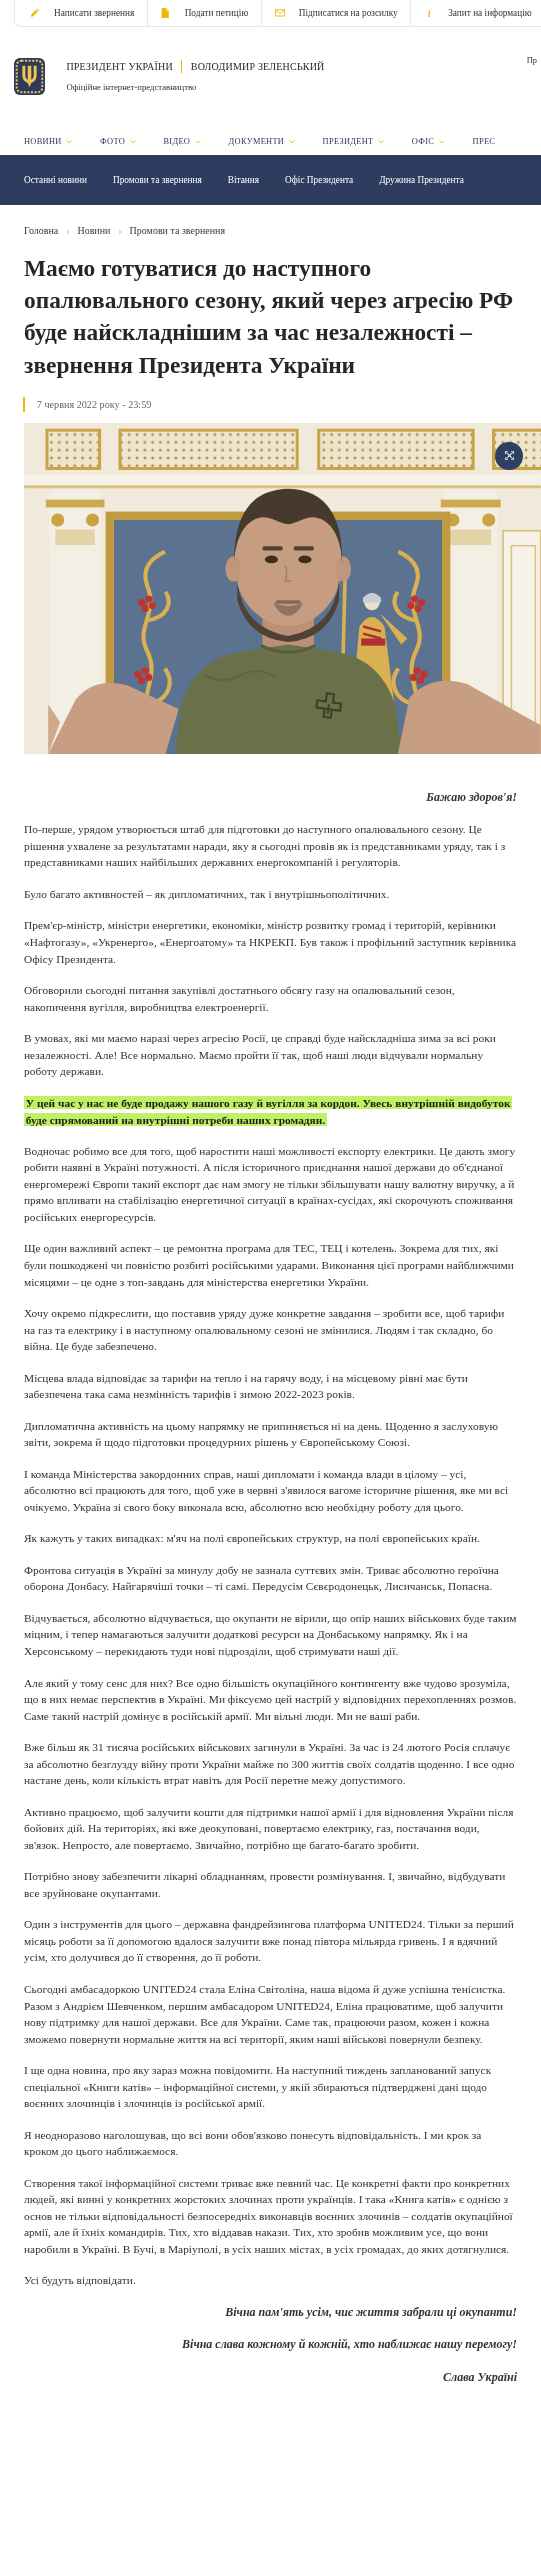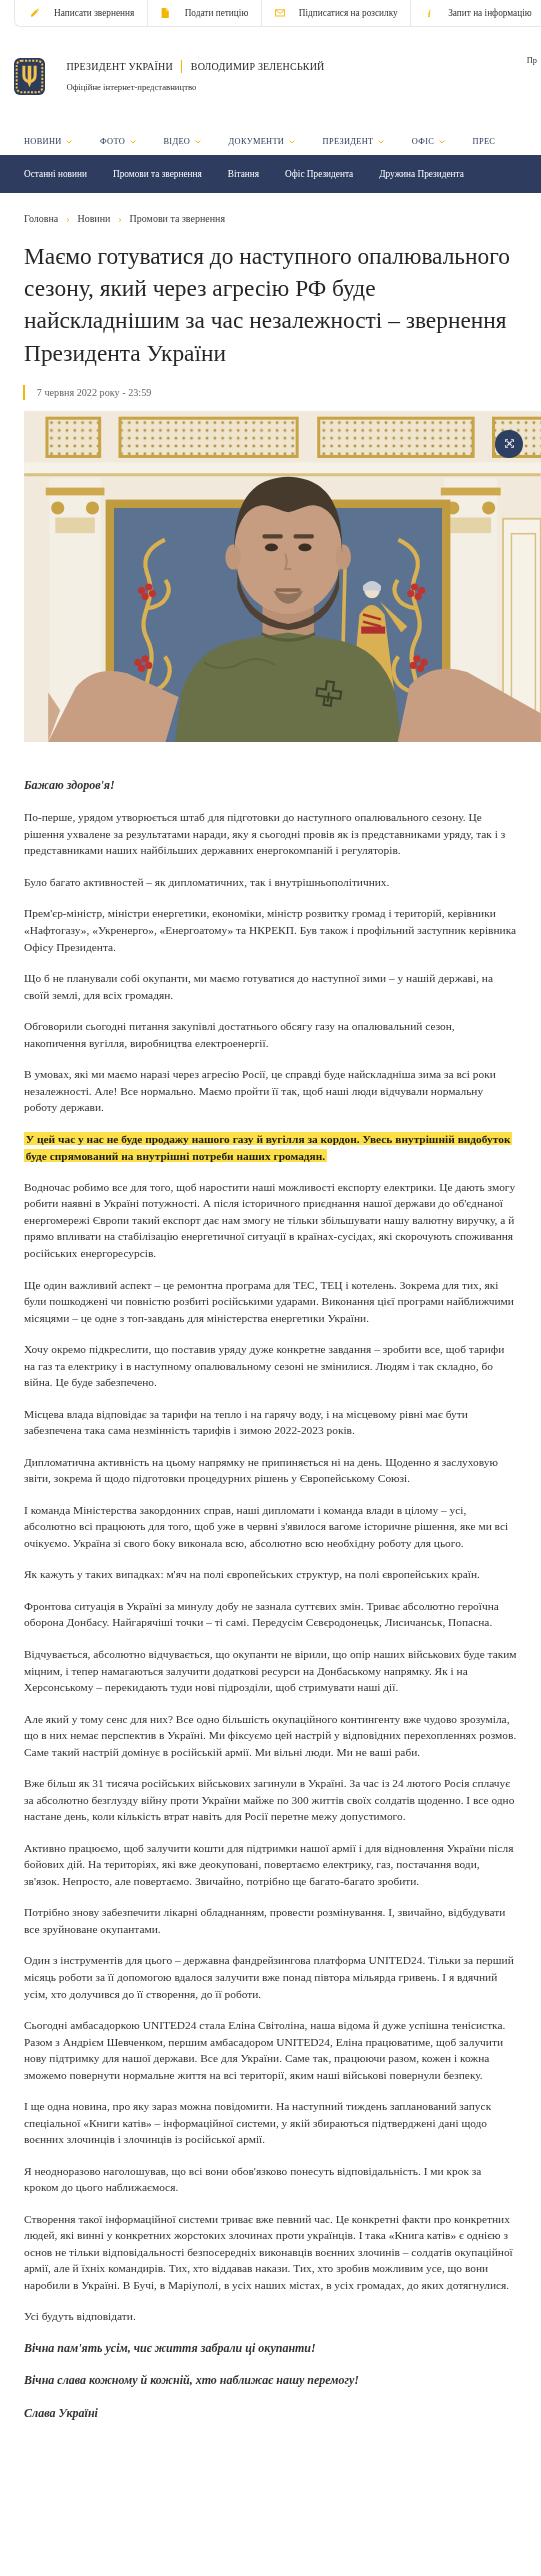--- a/index.html
+++ b/index.html
@@ -21,44 +21,44 @@
   .site-title-row{display:flex;align-items:center;gap:8.4px;font-size:10px;color:#262626;letter-spacing:0.2px;}
   .title-sep{width:1.2px;height:13px;background:#f2b705;flex:none;}
   .subtitle{margin-top:9px;font-size:8.7px;color:#333;}
   .header-right{position:absolute;right:4px;top:29px;font-size:8.4px;color:#333;white-space:nowrap;}
 
   
   .mainnav{display:flex;align-items:center;height:27.6px;padding-left:24px;background:#fff;}
   .mainnav-item{display:flex;align-items:center;gap:4.8px;margin-right:27.6px;font-size:8.4px;letter-spacing:0.3px;color:#2c3a57;cursor:pointer;white-space:nowrap;}
 
   
-  .subnav{display:flex;align-items:center;height:38px;padding-left:24px;background:#2e3d5f;column-gap:26px;}
+  .subnav{display:flex;align-items:center;height:50px;padding-left:24px;background:#2e3d5f;column-gap:26px;}
   .subnav-item{color:#fff;font-size:9.3px;cursor:pointer;white-space:nowrap;}
 
   
   .breadcrumb{padding:20px 0 0 24px;font-size:10px;color:#3a3a3a;}
   .crumb{cursor:pointer;}
   .crumb-sep{color:#f2b705;margin:0 5.4px;}
 
   
-  h1.page-title{margin:15.6px 24px 0 24px;width:491px;font-size:23.4px;line-height:1.38;font-weight:400;color:#262626;}
+  h1.page-title{margin:15.6px 24px 0 24px;width:491px;font-size:23.4px;line-height:1.38;font-weight:700;color:#262626;}
   .date-row{display:flex;align-items:center;margin:15.6px 0 0 23px;}
   .date-bar{width:2.4px;height:15.6px;background:#f2b705;margin-right:11.4px;flex:none;}
   .date-text{font-size:10.2px;color:#666;}
 
   
   .video{position:relative;margin:10.8px 0 0 24px;width:517px;height:331px;background:#efe8dc;overflow:hidden;}
   .video svg.scene{display:block;}
   .expand-btn{position:absolute;top:19px;right:18px;width:27.6px;height:27.6px;border-radius:50%;background:#2d3f63;display:flex;align-items:center;justify-content:center;cursor:pointer;}
 
   
   .article{margin:35px 24px 0 24px;padding-bottom:24px;}
   .article p{font-size:11.4px;line-height:1.45;margin:0 0 15px 0;color:#333;}
-  .article p.lead,.article p.closing{font-weight:700;font-style:italic;font-size:12px;}
-  .highlight{background:#fde047;font-weight:700;color:#1d1d1d;padding:0.6px 1.8px;-webkit-box-decoration-break:clone;box-decoration-break:clone;}
+  .article p.lead,.article p.closing{font-weight:700;font-style:italic;font-size:12px;text-align:right;}
+  .highlight{background:#bef264;font-weight:700;color:#1d1d1d;padding:0.6px 1.8px;-webkit-box-decoration-break:clone;box-decoration-break:clone;}
 </style>
 </head>
 <body>
 
 <div class="topbar">
   <div class="topbar-frame">
     <a class="topbar-link">
       <span class="tb-icon">
         <svg width="9.6" height="9.6" viewBox="0 0 16 16">
             <path d="M2 11.2 L10.2 3 L13 5.8 L4.8 14 L1.6 14.4 Z" fill="#f2b705"></path>
@@ -293,21 +293,20 @@
       <path d="M5 9 V5 H9 M15 5 H19 V9 M19 15 V19 H15 M9 19 H5 V15"></path>
     </svg>
   </div>
 </div>
 
 <div class="article">
     <p class="lead">Бажаю здоров'я!</p>
     <p>По-перше, урядом утворюється штаб для підготовки до наступного опалювального сезону. Це рішення ухвалене за результатами наради, яку я сьогодні провів як із представниками уряду, так і з представниками наших найбільших державних енергокомпаній і регуляторів.</p>
     <p>Було багато активностей – як дипломатичних, так і внутрішньополітичних.</p>
     <p>Прем'єр-міністр, міністри енергетики, економіки, міністр розвитку громад і територій, керівники «Нафтогазу», «Укренерго», «Енергоатому» та НКРЕКП. Був також і профільний заступник керівника Офісу Президента.</p>
-    <p>Що б не планували собі окупанти, ми маємо готуватися до наступної зими – у нашій державі, на своїй землі, для всіх громадян.</p>
     <p>Обговорили сьогодні питання закупівлі достатнього обсягу газу на опалювальний сезон, накопичення вугілля, виробництва електроенергії.</p>
     <p>В умовах, які ми маємо наразі через агресію Росії, це справді буде найскладніша зима за всі роки незалежності. Але! Все нормально. Маємо пройти її так, щоб наші люди відчували нормальну роботу держави.</p>
     <p><span class="highlight">У цей час у нас не буде продажу нашого газу й вугілля за кордон. Увесь внутрішній видобуток буде спрямований на внутрішні потреби наших громадян.</span></p>
     <p>Водночас робимо все для того, щоб наростити наші можливості експорту електрики. Це дають змогу робити наявні в Україні потужності. А після історичного приєднання нашої держави до об'єднаної енергомережі Європи такий експорт дає нам змогу не тільки збільшувати нашу валютну виручку, а й прямо впливати на стабілізацію енергетичної ситуації в країнах-сусідах, які скорочують споживання російських енергоресурсів.</p>
     <p>Ще один важливий аспект – це ремонтна програма для ТЕС, ТЕЦ і котелень. Зокрема для тих, які були пошкоджені чи повністю розбиті російськими ударами. Виконання цієї програми найближчими місяцями – це одне з топ-завдань для міністерства енергетики України.</p>
     <p>Хочу окремо підкреслити, що поставив уряду дуже конкретне завдання – зробити все, щоб тарифи на газ та електрику і в наступному опалювальному сезоні не змінилися. Людям і так складно, бо війна. Це буде забезпечено.</p>
     <p>Місцева влада відповідає за тарифи на тепло і на гарячу воду, і на місцевому рівні має бути забезпечена така сама незмінність тарифів і зимою 2022-2023 років.</p>
     <p>Дипломатична активність на цьому напрямку не припиняється ні на день. Щоденно я заслуховую звіти, зокрема й щодо підготовки процедурних рішень у Європейському Союзі.</p>
     <p>І команда Міністерства закордонних справ, наші дипломати і команда влади в цілому – усі, абсолютно всі працюють для того, щоб уже в червні з'явилося вагоме історичне рішення, яке ми всі очікуємо. Україна зі свого боку виконала всю, абсолютно всю необхідну роботу для цього.</p>
     <p>Як кажуть у таких випадках: м'яч на полі європейських структур, на полі європейських країн.</p>

